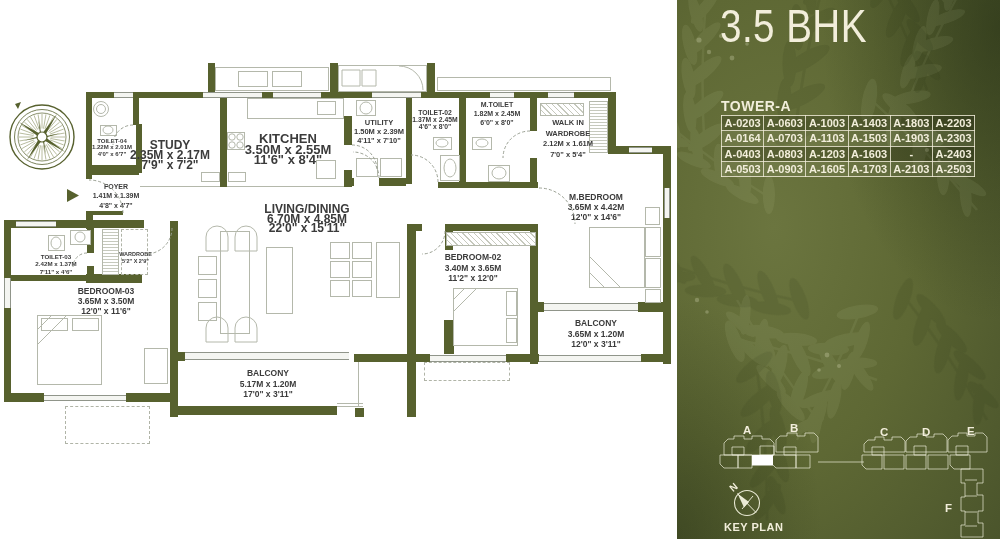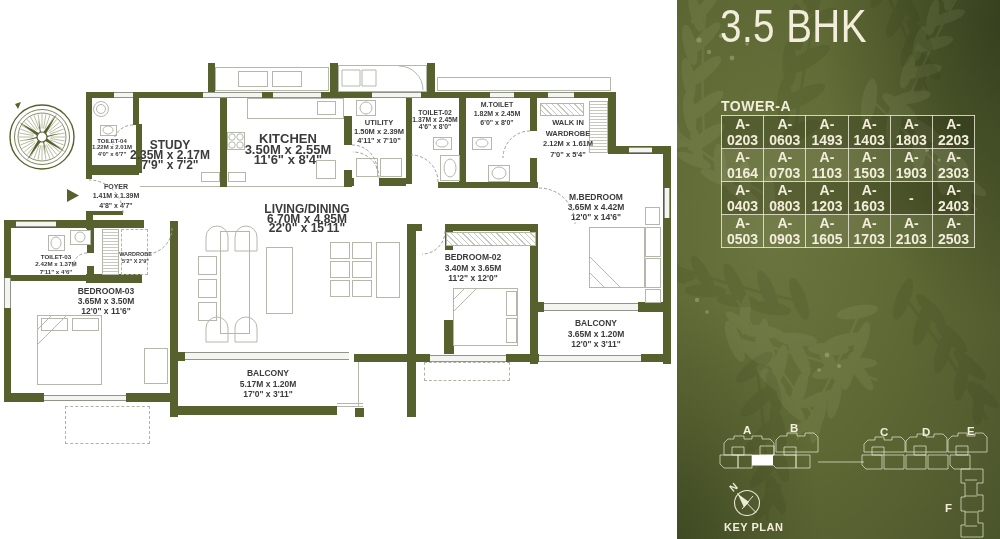--- a/index.html
+++ b/index.html
@@ -9,21 +9,21 @@
 .win{position:absolute;background:#f4f5f1;border-top:1px solid #90958a;border-bottom:1px solid #90958a;box-sizing:border-box;}
 .vwin{position:absolute;background:#f4f5f1;border-left:1px solid #90958a;border-right:1px solid #90958a;box-sizing:border-box;}
 .f{position:absolute;border:1px solid #b4b8ab;background:#fff;box-sizing:border-box;}
 .hatch{position:absolute;border:1px solid #b4b8ab;box-sizing:border-box;background:repeating-linear-gradient(0deg,#fff 0 2px,#c6c9bd 2px 3px);}
 .hatchd{position:absolute;border:1px solid #b4b8ab;box-sizing:border-box;background:repeating-linear-gradient(45deg,#fff 0 3px,#c6c9bd 3px 4px);}
 .dash{position:absolute;border:1px dashed #b0b4a7;box-sizing:border-box;}
 .lbl{position:absolute;color:#3b3b3b;font-weight:bold;text-align:center;transform:translateX(-50%);white-space:nowrap;}
 #panel{position:absolute;left:677px;top:0;width:390px;height:539px;background:#5d6733;}
 .pt{position:absolute;color:#f2eedb;}
 #units{position:absolute;left:44px;top:115px;border-collapse:collapse;}
-#units td{width:41.2px;height:14.3px;border:1px solid rgba(242,238,219,.8);color:#f2eedb;font-size:14px;font-weight:bold;text-align:center;padding:0;}
+#units td{width:41.2px;height:14.3px;border:1px solid rgba(242,238,219,.8);color:#f2eedb;font-size:11px;font-weight:bold;text-align:center;padding:0;}
 tr.r1 td{background:rgba(0,0,0,.16);}
 tr.r2 td{background:rgba(255,255,255,.06);}
 </style>
 </head>
 <body>
 <div id="page">
 <div id="plan">
 <div class="w" style="left:87px;top:92px;width:27px;height:6px"></div>
 <div class="w" style="left:133px;top:92px;width:70px;height:6px"></div>
 <div class="w" style="left:262px;top:92px;width:11px;height:6px"></div>
@@ -330,21 +330,21 @@
           <circle cx="262" cy="160" r="1.6"></circle>
 </g>
 </svg>
 <div class="pt" style="left:43px;top:-1px;font-size:46px;letter-spacing:.5px;font-weight:normal;transform:scaleX(.84);transform-origin:left top;">3.5 BHK</div>
 <div class="pt" style="left:44px;top:98px;font-size:14px;font-weight:bold;letter-spacing:.5px;">TOWER-A</div>
 <table id="units">
 <tbody>
           <tr class="r1">
             <td>A-0203</td>
             <td>A-0603</td>
-            <td>A-1493</td>
+            <td>A-1003</td>
             <td>A-1403</td>
             <td>A-1803</td>
             <td>A-2203</td>
           </tr>
 <tr class="r2">
             <td>A-0164</td>
             <td>A-0703</td>
             <td>A-1103</td>
             <td>A-1503</td>
             <td>A-1903</td>

